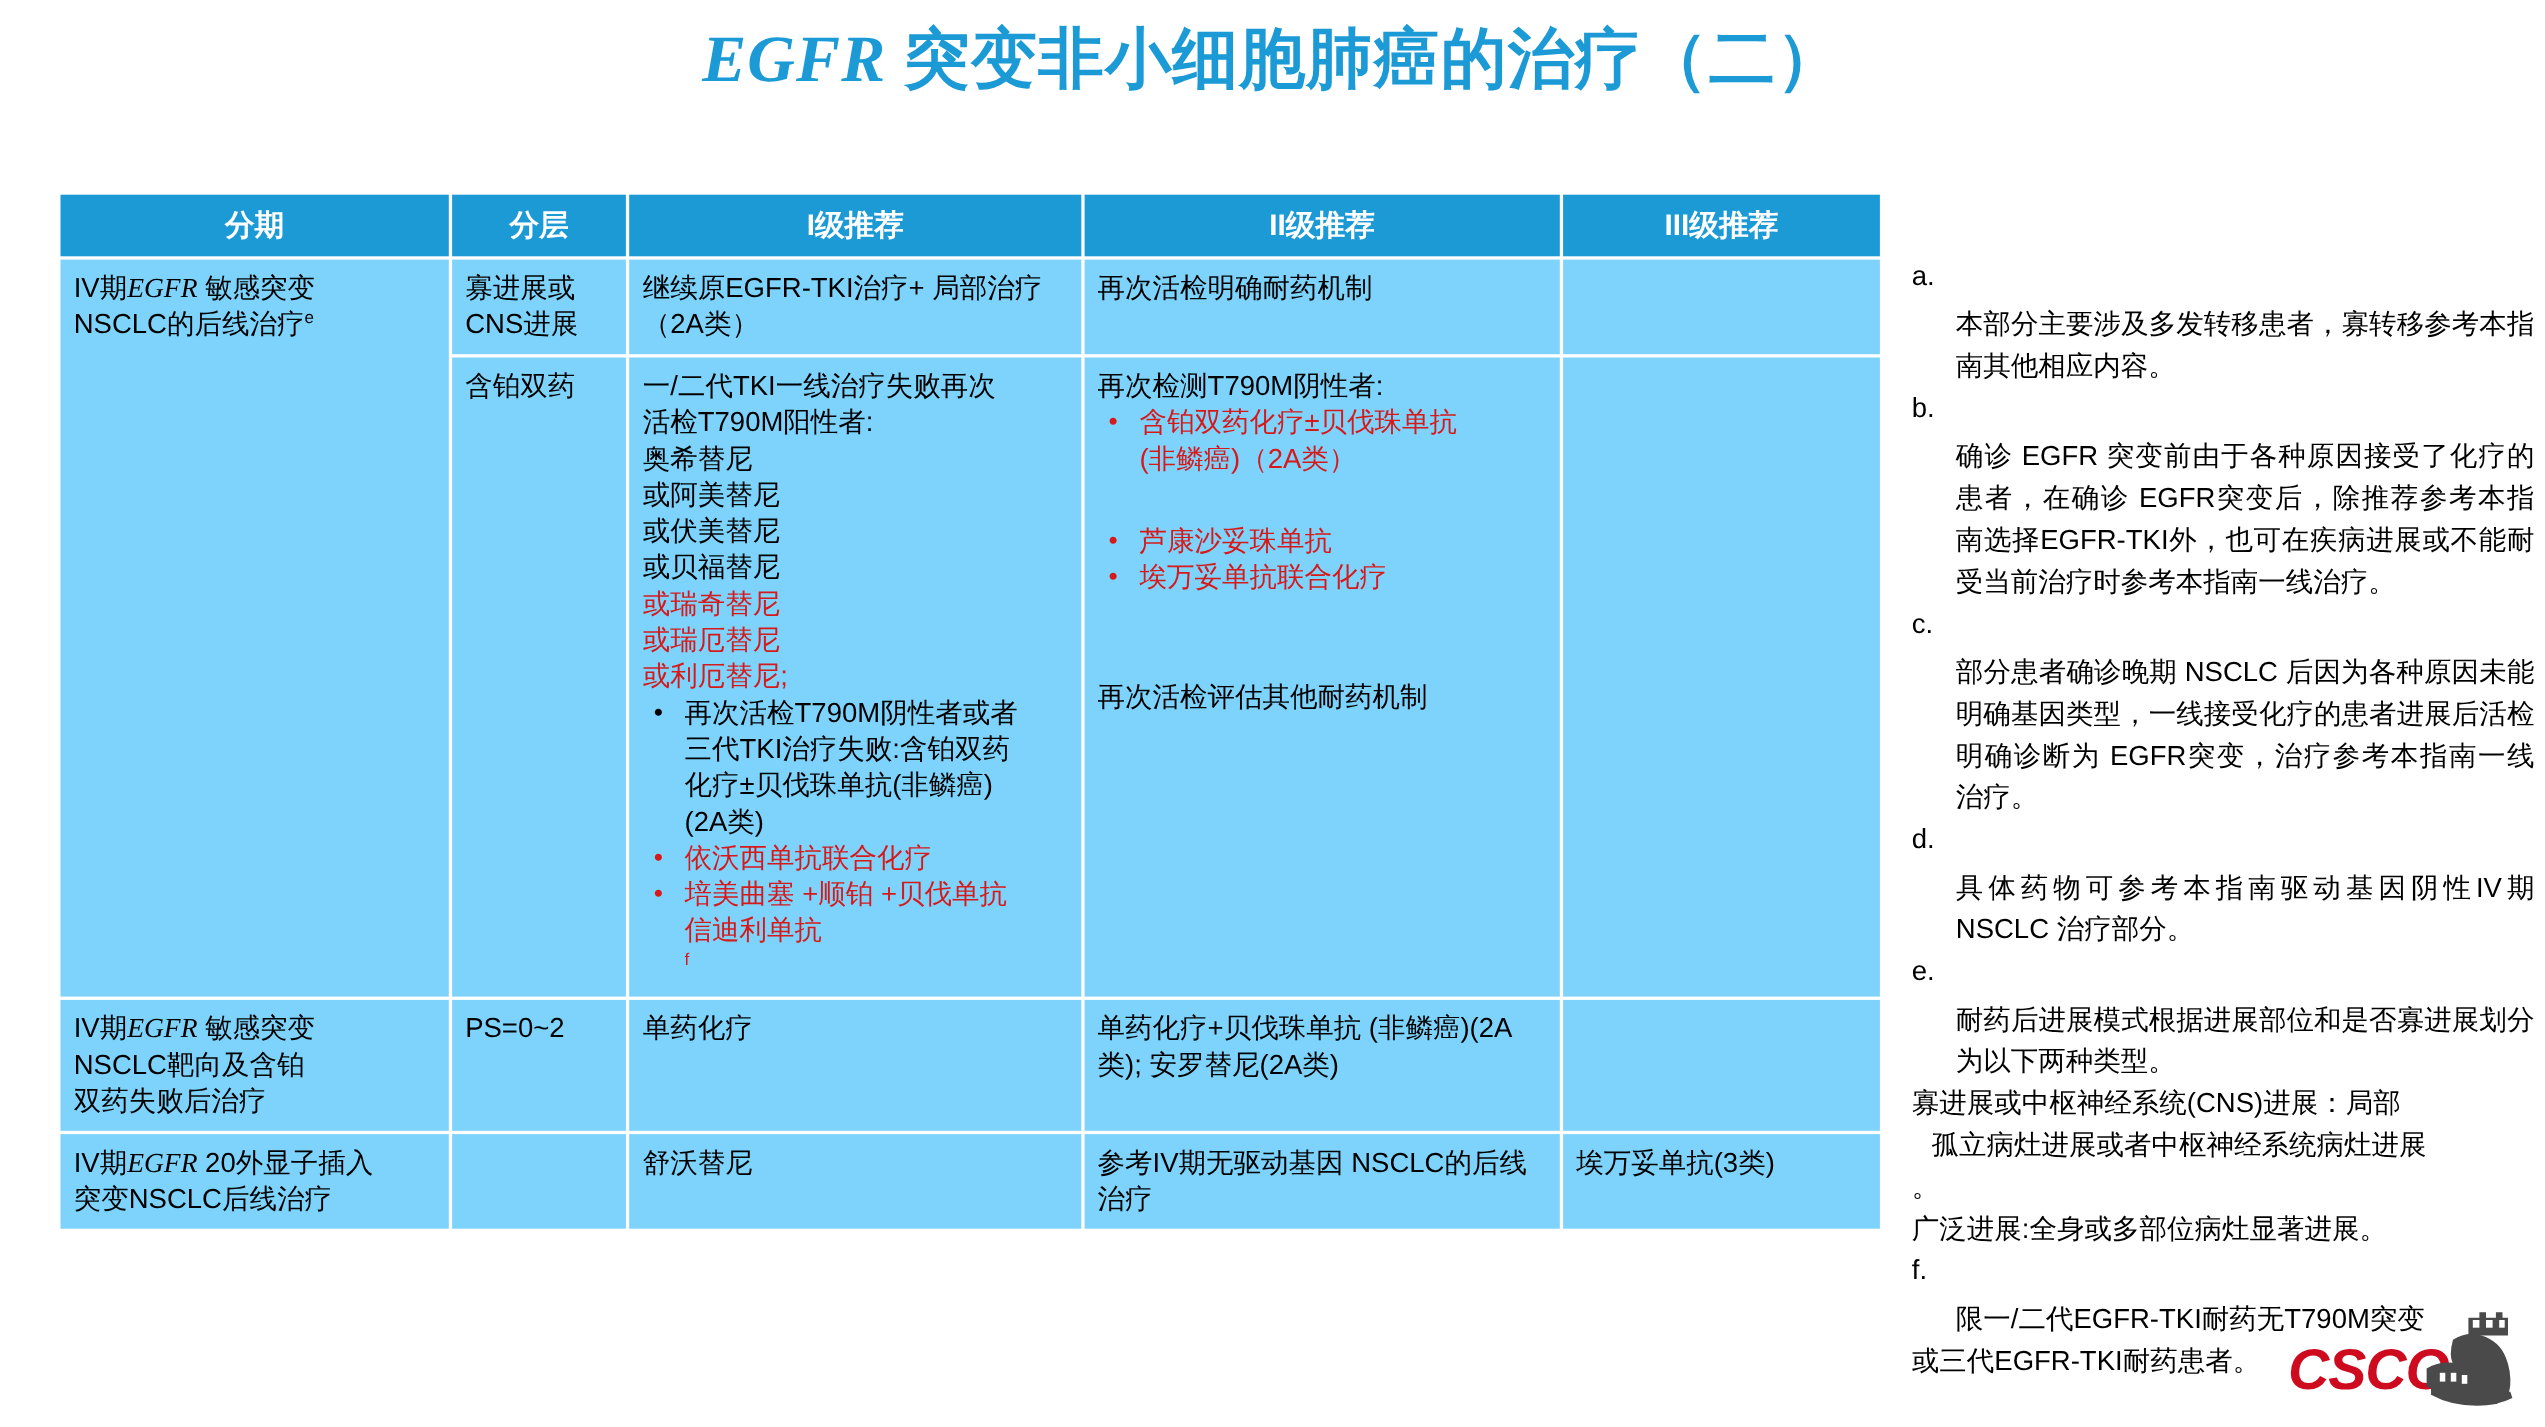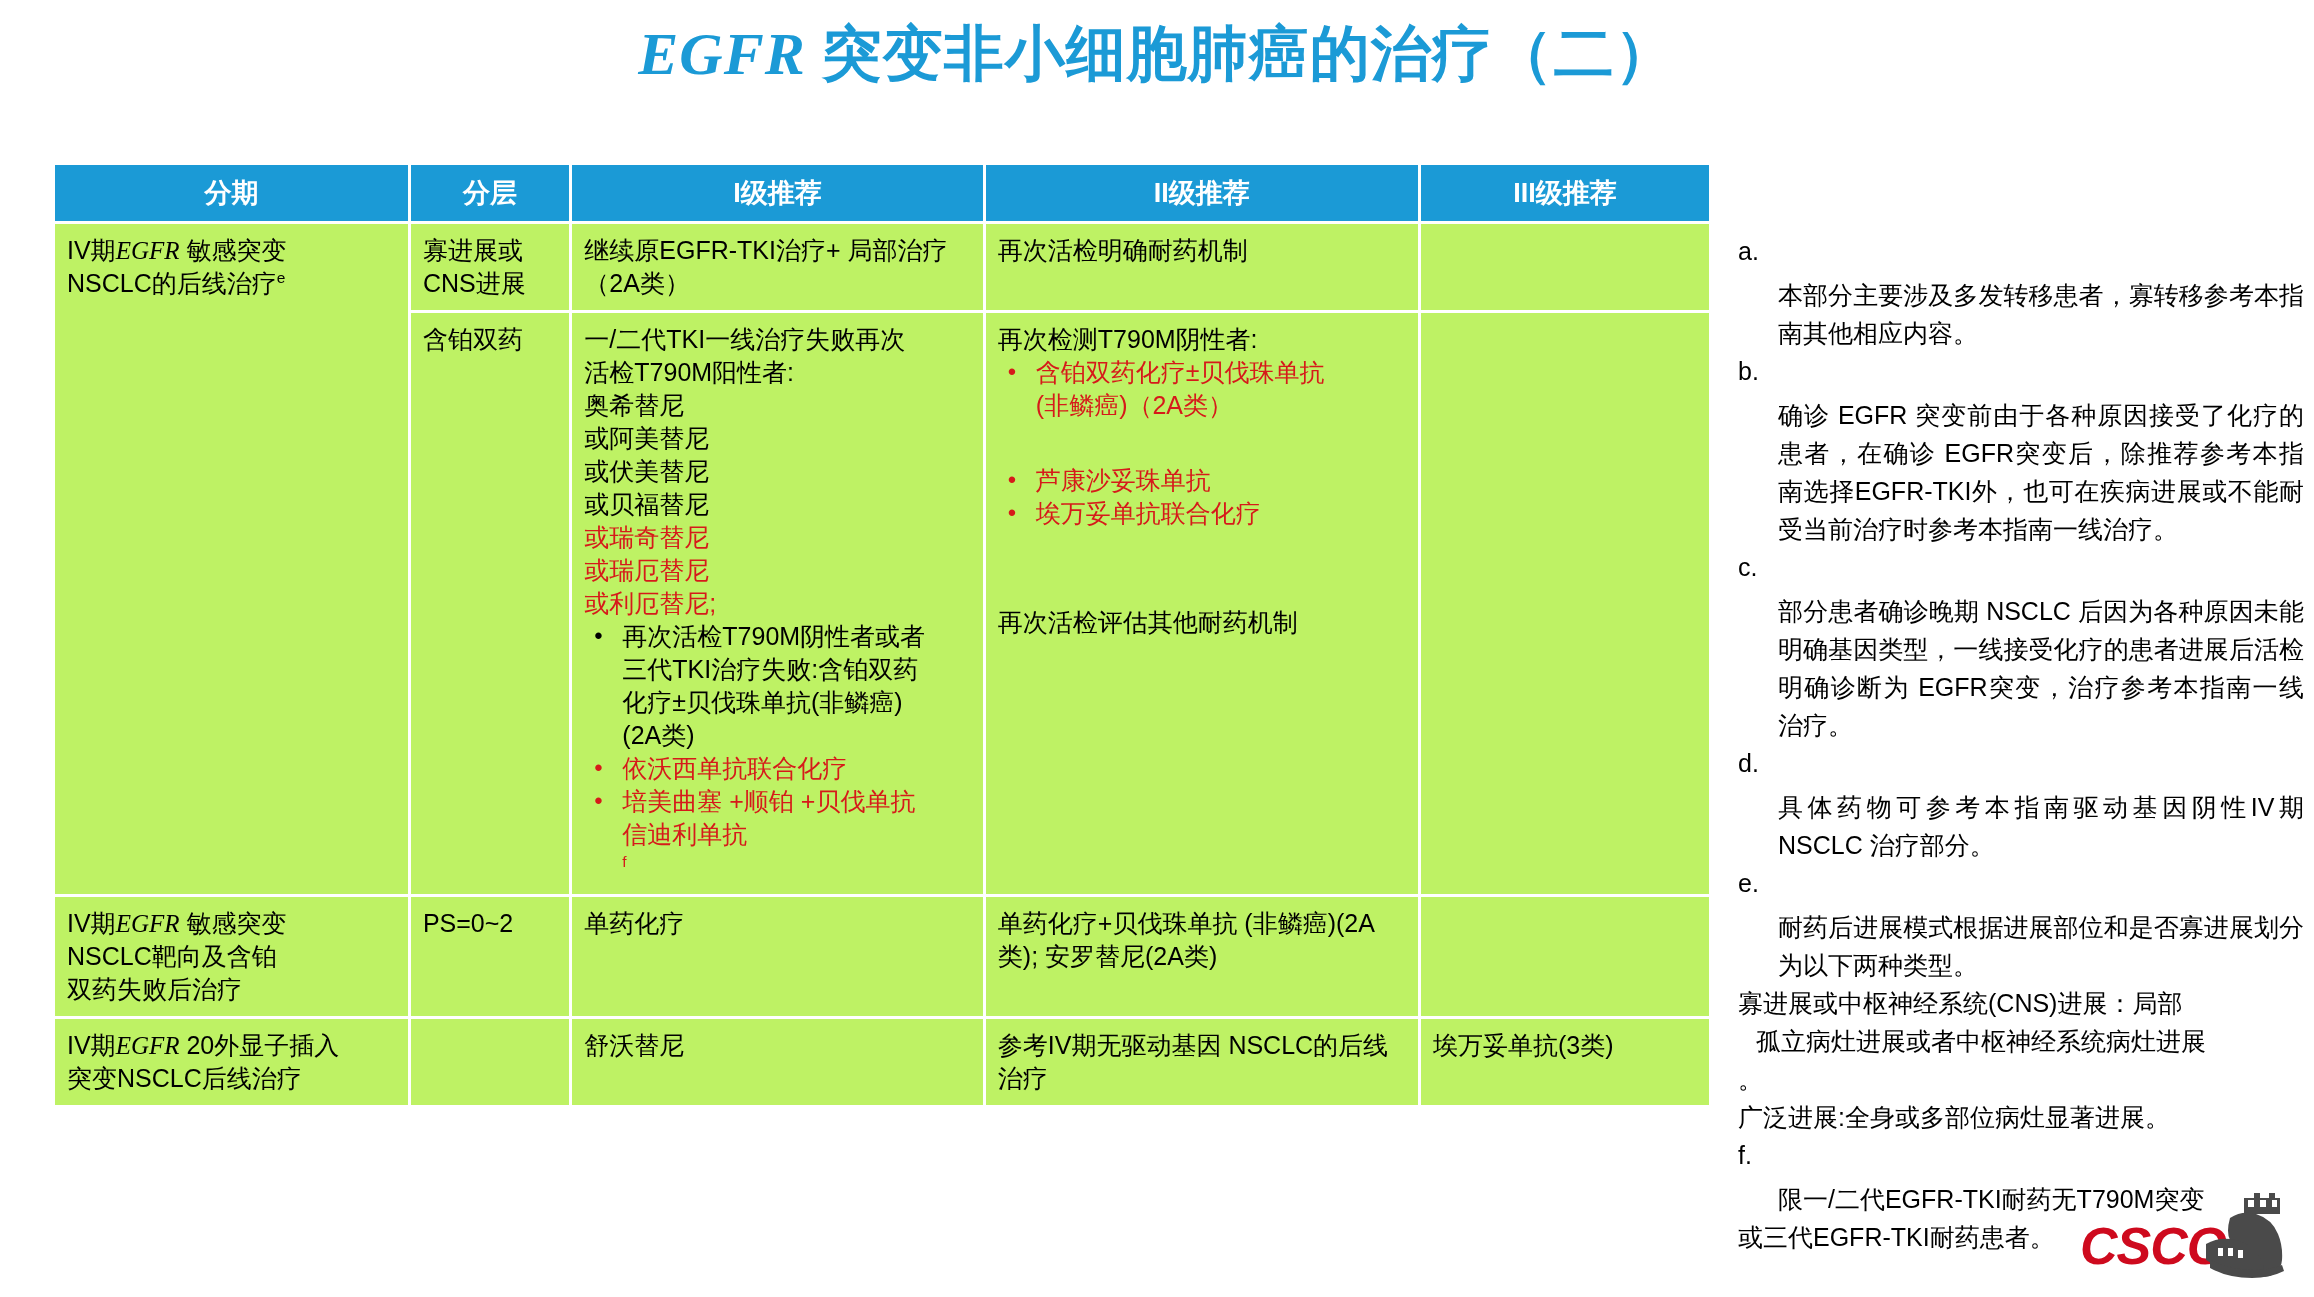--- a/index.html
+++ b/index.html
@@ -20,40 +20,40 @@
     font-weight:bold;
     font-size:60px;
     color:#1B9AD6;
     letter-spacing:1px;
     white-space:nowrap;
   }
   .title .egfr{font-style:italic;font-family:"Liberation Serif","DejaVu Serif",serif;}
 
   
   .table-wrap{
-    position:absolute;left:52px;top:162px;width:1660px;
+    position:absolute;left:52px;top:174px;width:1660px;
   }
   table.csco{
     border-collapse:separate;
     border-spacing:3px;
     width:1660px;
     table-layout:fixed;
   }
   table.csco th{
     background:#1B9AD6;
     color:#ffffff;
     font-size:27px;
     font-weight:bold;
     height:48px;
     text-align:center;
     vertical-align:middle;
     padding:4px 2px;
   }
   table.csco td{
-    background:#bef264;
+    background:#7dd3fc;
     color:#000000;
     font-size:25px;
     vertical-align:top;
     padding:10px 12px 10px 12px;
     line-height:1.32;
   }
   .col1{width:245px;}
   .col2{width:110px;}
   .col3{width:285px;}
   .col4{width:300px;}

